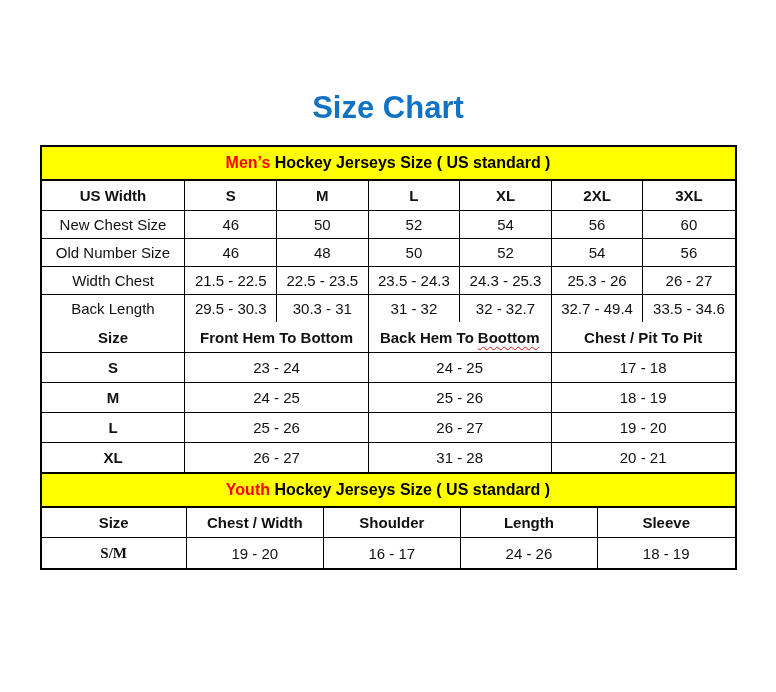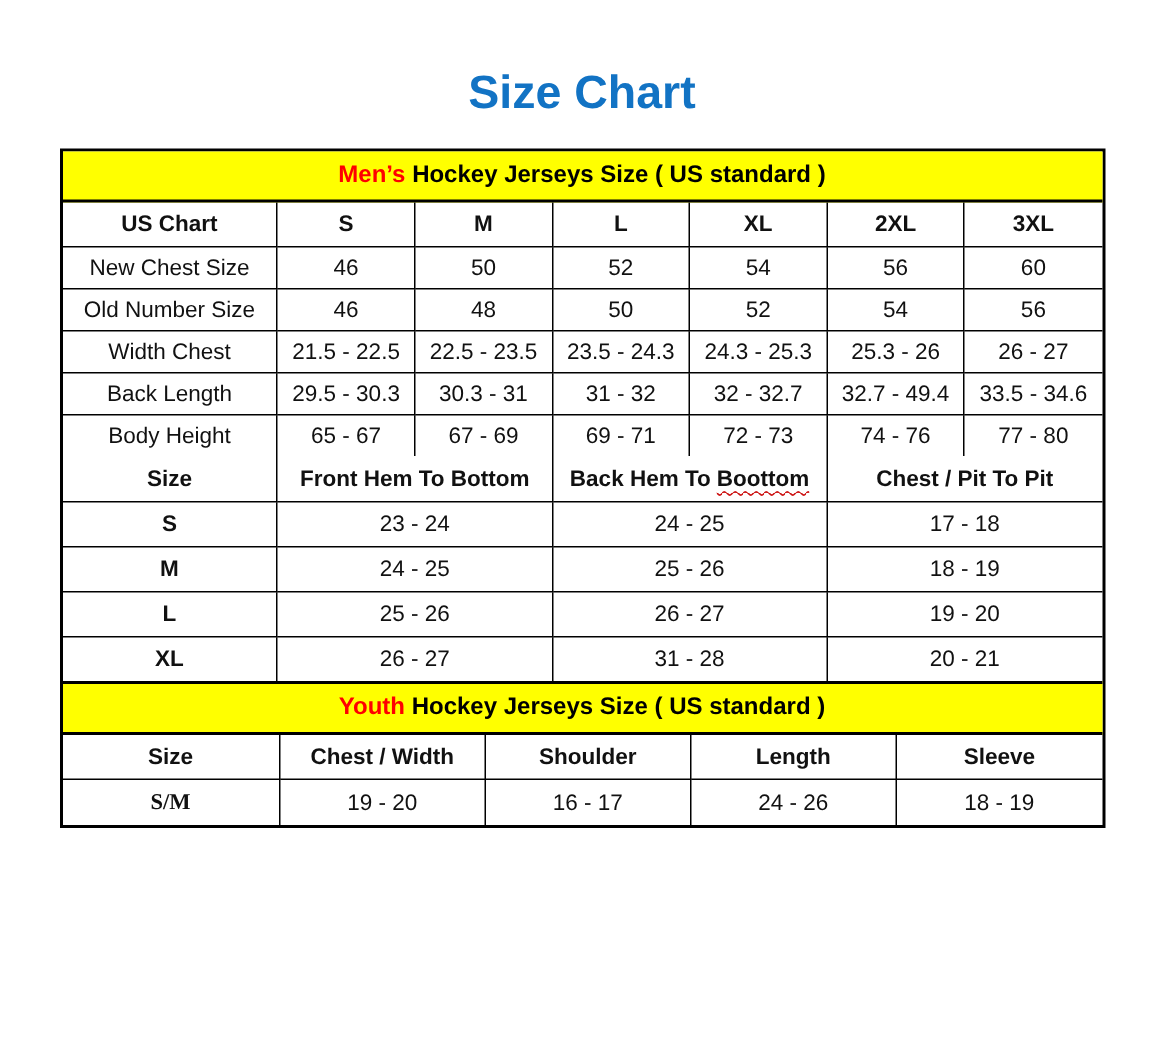--- a/index.html
+++ b/index.html
@@ -10,21 +10,21 @@
   }
   .page {
     position: relative;
     width: 776px;
     height: 692px;
     background: #ffffff;
     overflow: hidden;
   }
   .title {
     margin: 0;
-    padding-top: 42px;
+    padding-top: 88px;
     text-align: center;
     font-size: 31px;
     line-height: 40px;
     font-weight: 700;
     color: #1273C4;
   }
   .chart {
     width: 697px;
     margin: 17px auto 0 auto;
     border: 2px solid #000;
@@ -111,21 +111,21 @@
         <col class="c-label">
           <col class="c-m">
           <col class="c-m">
           <col class="c-m">
           <col class="c-m">
           <col class="c-m">
           <col class="c-m">
       </colgroup>
       <thead>
         <tr>
-          <th>US Chart</th>
+          <th>US Width</th>
           <th>S</th>
           <th>M</th>
           <th>L</th>
           <th>XL</th>
           <th>2XL</th>
           <th>3XL</th>
         </tr>
       </thead>
       <tbody>
           <tr>
@@ -156,29 +156,20 @@
             <td>26 - 27</td>
           </tr>
           <tr>
             <th>Back Length</th>
             <td>29.5 - 30.3</td>
             <td>30.3 - 31</td>
             <td>31 - 32</td>
             <td>32 - 32.7</td>
             <td>32.7 - 49.4</td>
             <td>33.5 - 34.6</td>
-          </tr>
-          <tr>
-            <th>Body Height</th>
-            <td>65 - 67</td>
-            <td>67 - 69</td>
-            <td>69 - 71</td>
-            <td>72 - 73</td>
-            <td>74 - 76</td>
-            <td>77 - 80</td>
           </tr>
         </tbody>
     </table>
 
     <table class="tbl womens">
       <colgroup>
         <col class="c-label">
           <col class="c-w">
           <col class="c-w">
           <col class="c-w">

